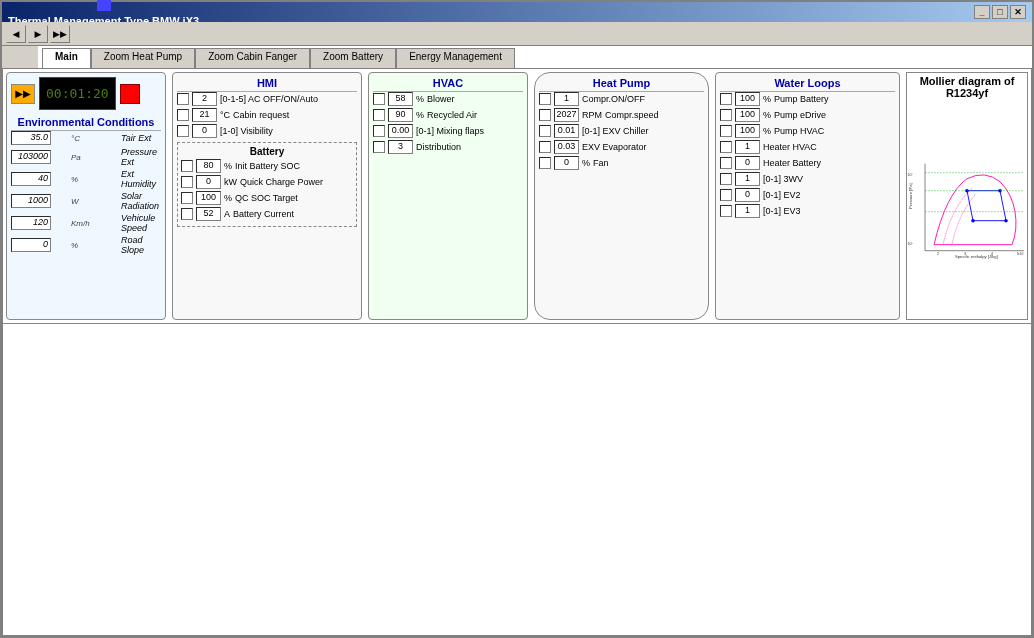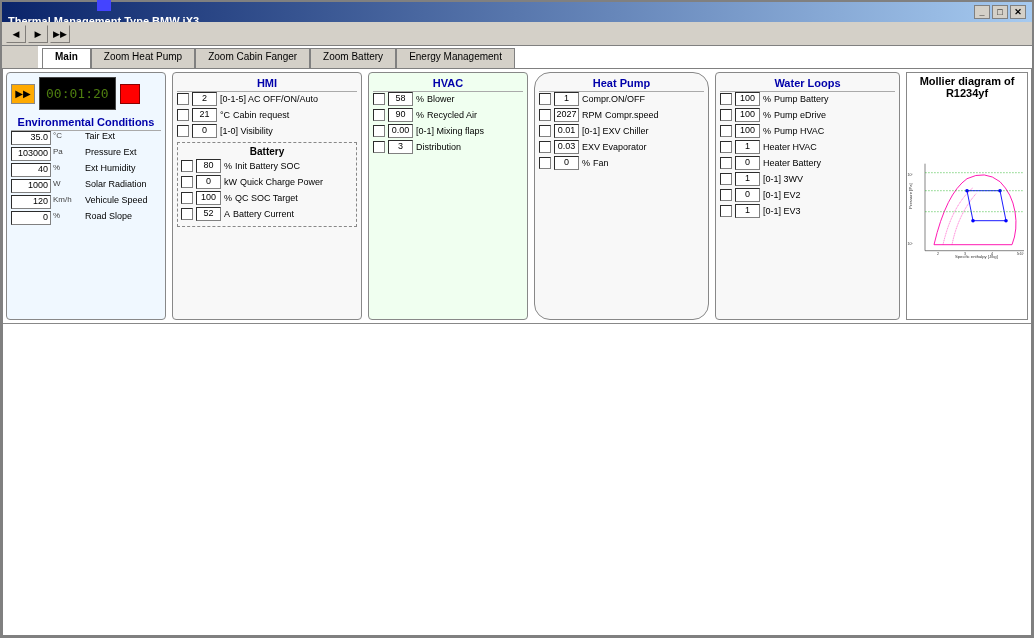--- a/index.html
+++ b/index.html
@@ -107,22 +107,24 @@
       padding-bottom: 2px;
     }
     .env-section { background: #f0f8ff; }
     .hmi-section { background: #f8f8f8; }
     .hvac-section { background: #f0fff0; }
     .hp-section { background: #f8f8f8; }
     .wl-section { background: #f8f8f8; }
 
     .param-row {
       display: flex;
+      align-items: center;
       margin-bottom: 2px;
-      gap: 2px;
+      gap: 20px;
+      font-style: italic;
     }
     .param-value {
       background: white;
       border: 1px inset #808080;
       width: 40px;
       height: 14px;
       font-size: 9px;
       text-align: right;
       padding-right: 2px;
     }

